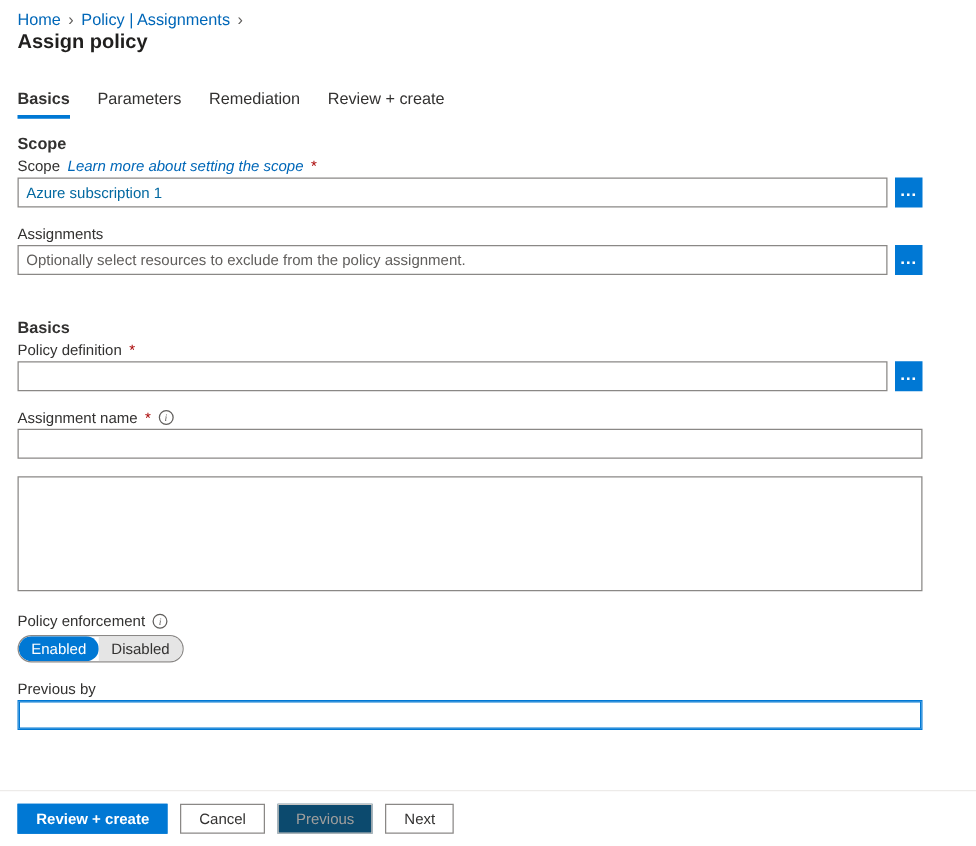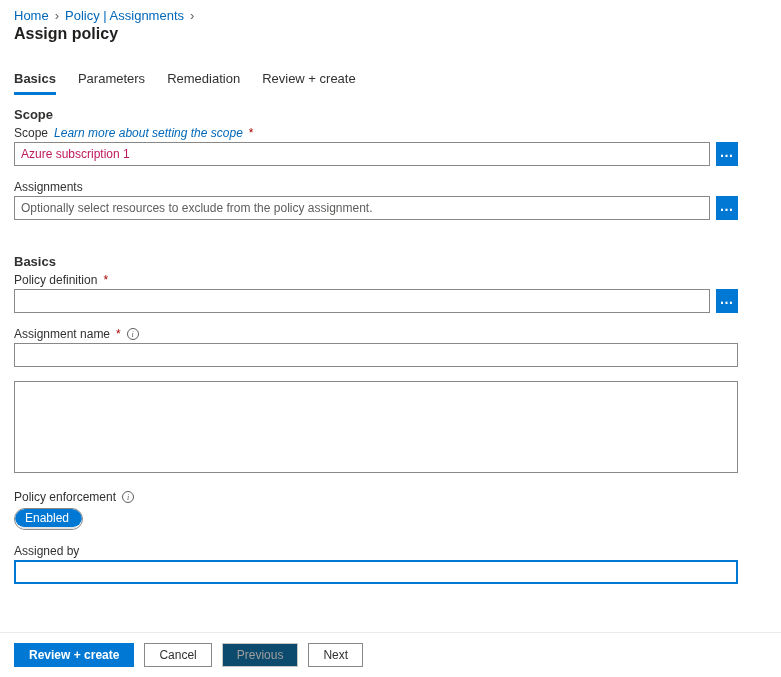--- a/index.html
+++ b/index.html
@@ -28,21 +28,21 @@
   .req { color: #a80000; }
 
   .field-row { display: flex; gap: 6px; align-items: stretch; margin-bottom: 14px; }
   .text-input {
     flex: 1;
     border: 1px solid #8a8886;
     height: 24px;
     padding: 2px 6px;
     font-size: 12px;
     background: #fff;
-    color: #be185d;
+    color: #0369a1;
   }
   .text-input.focused { border-color: #0078d4; box-shadow: inset 0 0 0 1px #0078d4; }
   .text-input::placeholder { color: #605e5c; }
   .ellipsis-btn {
     width: 22px;
     background: #0078d4;
     color: #fff;
     border: none;
     cursor: pointer;
     display: flex;
@@ -78,21 +78,20 @@
   }
 
   .toggle-pill {
     display: inline-flex;
     border: 1px solid #8a8886;
     border-radius: 12px;
     overflow: hidden;
     height: 22px;
     margin-top: 2px;
     margin-bottom: 14px;
-    flex-direction: column;
   }
   .toggle-opt {
     padding: 2px 10px;
     font-size: 12px;
     display: flex;
     align-items: center;
     cursor: pointer;
     background: #e5e5e5;
     color: #323130;
   }
@@ -197,21 +196,21 @@
     <div class="label-row">
       <span>Policy enforcement</span>
       <span class="info-icon">i</span>
     </div>
     <div class="toggle-pill">
       <div class="toggle-opt on">Enabled</div>
       <div class="toggle-opt">Disabled</div>
     </div>
 
     <div class="label-row">
-      <span>Assigned by</span>
+      <span>Previous by</span>
     </div>
     <div class="field-row">
       <input class="text-input focused" type="text" value="" style="">
     </div>
   </div>
 </div>
 
 <div class="footer">
   <button class="btn primary">Review + create</button>
   <button class="btn">Cancel</button>

